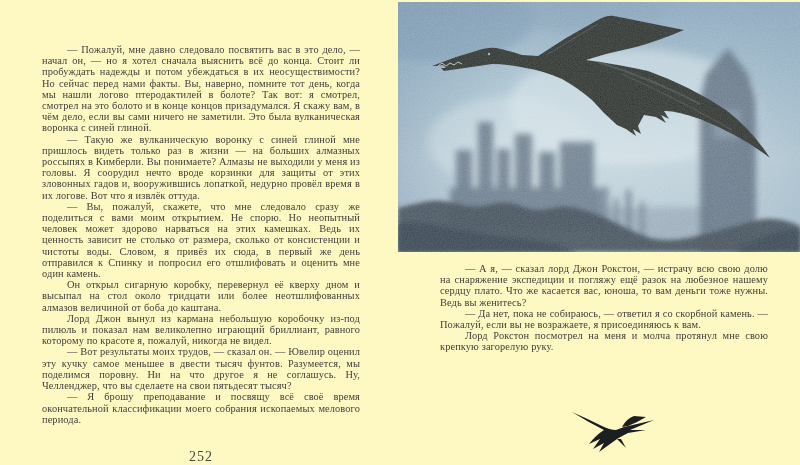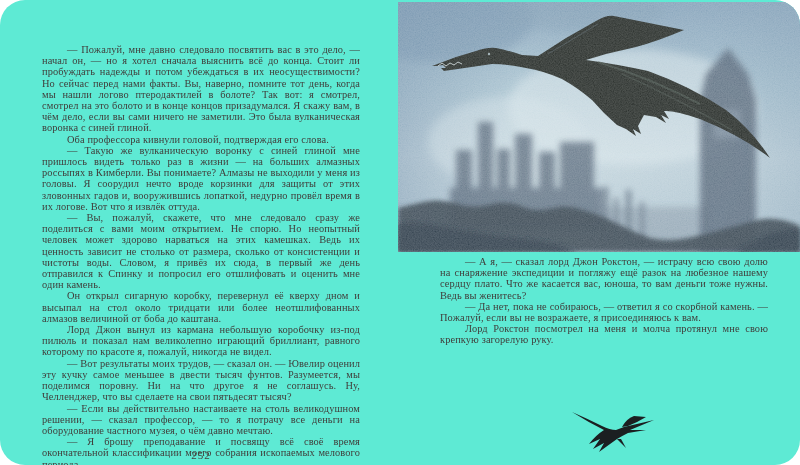--- a/index.html
+++ b/index.html
@@ -1,55 +1,52 @@
 <!DOCTYPE html>
 <html><head>
 <meta charset="utf-8">
 <style>
   html, body { margin:0; padding:0; background:#ffffff; }
   .spread {
     position:relative; width:800px; height:465px;
-    background:#5eead4; overflow:hidden;
+    background:#fef9c3; overflow:hidden;
     font-family:"Liberation Serif","DejaVu Serif",serif;
-    border-radius:25px;
   }
   .text-block {
     position:absolute; text-align:justify;
     font-size:10.4px; line-height:11.2px; color:#403e3b;
     letter-spacing:0.1px;
   }
   .text-block p { margin:0; text-indent:25px; }
   #left-text  { left:42px;  top:44px;  width:318px; }
-  #right-text { left:440px; top:256px; width:328px; }
+  #right-text { left:440px; top:263px; width:328px; }
   .page-number {
     position:absolute; left:42px; top:449px; width:318px;
-    text-align:center; font-size:11px; color:#46443f; letter-spacing:1px;
+    text-align:center; font-size:14px; color:#46443f; letter-spacing:1px;
   }
   #illustration {
     position:absolute; left:398px; top:2px; width:402px; height:250px;
   }
   #tailpiece {
     position:absolute; left:566px; top:406px; width:92px; height:46px;
   }
 </style>
 </head>
 <body>
 
 <div class="spread">
 
   <div>
     <div class="text-block" id="left-text">
       <p>— Пожалуй, мне давно следовало посвятить вас в это дело, — начал он, — но я хотел сначала выяснить всё до конца. Стоит ли пробуждать надежды и потом убеждаться в их неосуществимости? Но сейчас перед нами факты. Вы, наверно, помните тот день, когда мы нашли логово птеродактилей в болоте? Так вот: я смотрел, смотрел на это болото и в конце концов призадумался. Я скажу вам, в чём дело, если вы сами ничего не заметили. Это была вулканическая воронка с синей глиной.</p>
-      <p>Оба профессора кивнули головой, подтверждая его слова.</p>
       <p>— Такую же вулканическую воронку с синей глиной мне пришлось видеть только раз в жизни — на больших алмазных россыпях в Кимберли. Вы понимаете? Алмазы не выходили у меня из головы. Я соорудил нечто вроде корзинки для защиты от этих зловонных гадов и, вооружившись лопаткой, недурно провёл время в их логове. Вот что я извлёк оттуда.</p>
       <p>— Вы, пожалуй, скажете, что мне следовало сразу же поделиться с вами моим открытием. Не спорю. Но неопытный человек может здорово нарваться на этих камешках. Ведь их ценность зависит не столько от размера, сколько от консистенции и чистоты воды. Словом, я привёз их сюда, в первый же день отправился к Спинку и попросил его отшлифовать и оценить мне один камень.</p>
       <p>Он открыл сигарную коробку, перевернул её кверху дном и высыпал на стол около тридцати или более неотшлифованных алмазов величиной от боба до каштана.</p>
       <p>Лорд Джон вынул из кармана небольшую коробочку из-под пилюль и показал нам великолепно играющий бриллиант, равного которому по красоте я, пожалуй, никогда не видел.</p>
       <p>— Вот результаты моих трудов, — сказал он. — Ювелир оценил эту кучку самое меньшее в двести тысяч фунтов. Разумеется, мы поделимся поровну. Ни на что другое я не соглашусь. Ну, Челленджер, что вы сделаете на свои пятьдесят тысяч?</p>
-      <p>— Если вы действительно настаиваете на столь великодушном решении, — сказал профессор, — то я потрачу все деньги на оборудование частного музея, о чём давно мечтаю.</p>
       <p>— Я брошу преподавание и посвящу всё своё время окончательной классификации моего собрания ископаемых мелового периода.</p>
     </div>
     <div class="page-number">252</div>
   </div>
 
   <div>
 
     <svg id="illustration" viewBox="0 0 402 250" preserveAspectRatio="none">
       <defs>
         <linearGradient id="sky" x1="0" y1="0" x2="0" y2="1">

